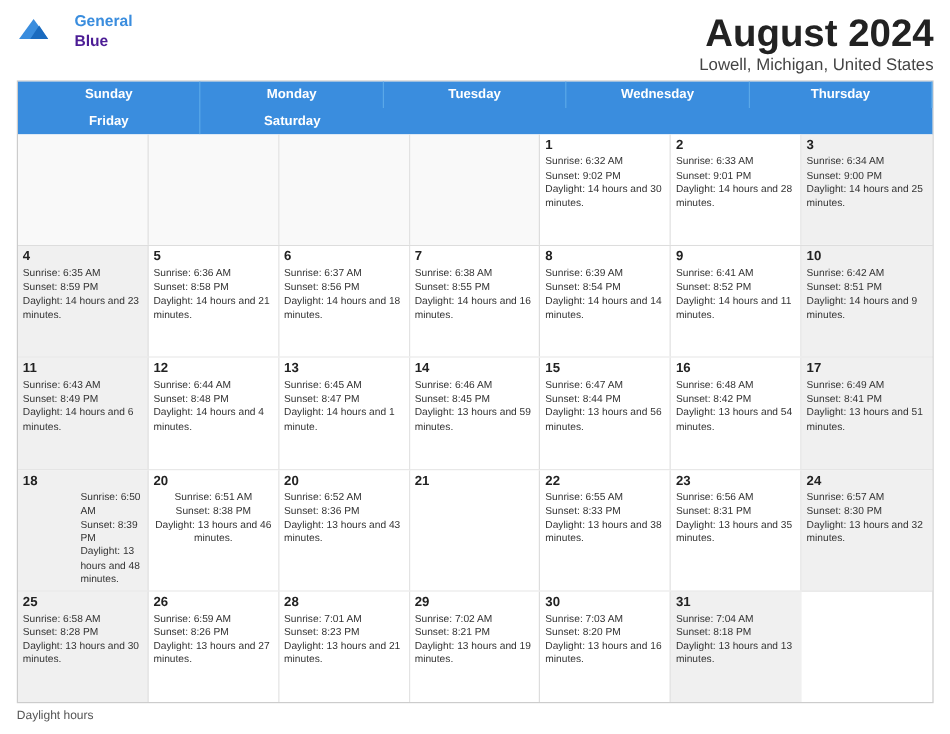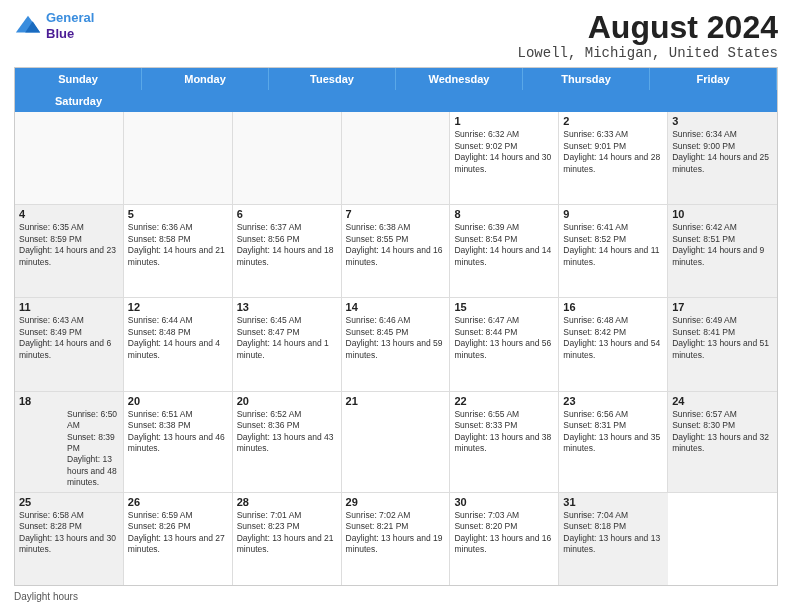--- a/index.html
+++ b/index.html
@@ -19,21 +19,21 @@
     }
     .header {
       display: flex;
       align-items: flex-start;
       justify-content: space-between;
       margin-bottom: 6px;
     }
     .logo {
       display: flex;
       align-items: center;
-      gap: 4px;
+      gap: 20px;
     }
     .logo-text {
       font-size: 13px;
       font-weight: bold;
       color: #333;
       line-height: 1.2;
     }
     .logo-text span {
       color: #3a8dde;
     }
@@ -47,31 +47,30 @@
     .title-block h1 {
       font-size: 32px;
       font-weight: bold;
       color: #222;
       line-height: 1.1;
     }
     .title-block h2 {
       font-size: 14px;
       font-weight: normal;
       color: #444;
-      font-family: Liberation Mono, monospace;
     }
     .calendar {
       flex: 1;
       display: flex;
       flex-direction: column;
       border: 1px solid #ccc;
     }
     .cal-header-row {
       display: grid;
-      grid-template-columns: repeat(6, 1fr);
+      grid-template-columns: repeat(5, 1fr);
       background: #3a8dde;
     }
     .cal-header-cell {
       color: #fff;
       font-size: 11px;
       font-weight: bold;
       padding: 5px 4px;
       text-align: center;
       border-right: 1px solid #5aa8e8;
     }
@@ -273,21 +272,21 @@
         </div>
         <div class="cal-row">
           <div class="cal-cell shaded">
             <div class="day-num">18</div>
             <div class="day-info" style="white-space: pre-line; margin-left: 48px;">Sunrise: 6:50 AM
 Sunset: 8:39 PM
 Daylight: 13 hours and 48 minutes.</div>
           </div>
           <div class="cal-cell">
             <div class="day-num">20</div>
-            <div class="day-info" style="white-space: pre-line;">Sunrise: 6:51 AM
+            <div class="day-info" style="white-space: pre-line; text-align: center;">Sunrise: 6:51 AM
 Sunset: 8:38 PM
 Daylight: 13 hours and 46 minutes.</div>
           </div>
           <div class="cal-cell">
             <div class="day-num">20</div>
             <div class="day-info" style="white-space: pre-line;">Sunrise: 6:52 AM
 Sunset: 8:36 PM
 Daylight: 13 hours and 43 minutes.</div>
           </div>
           <div class="cal-cell">

